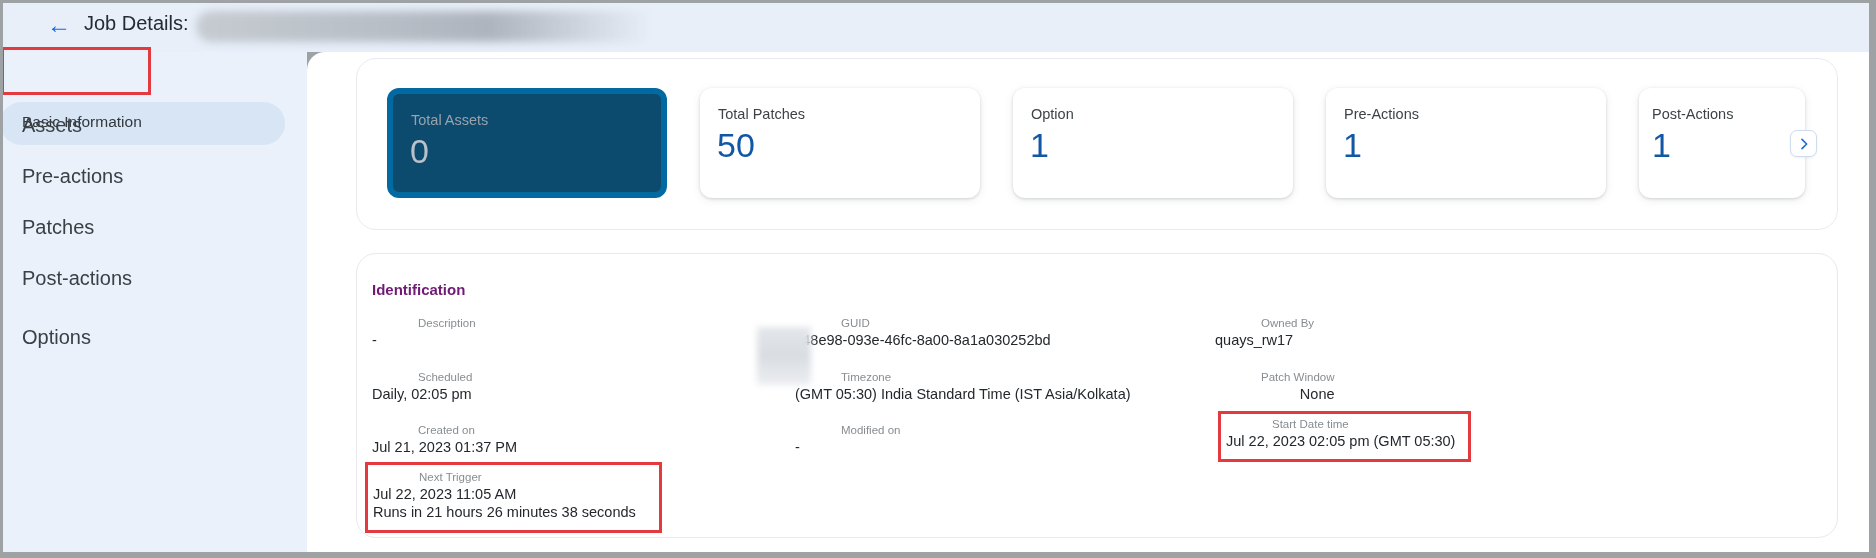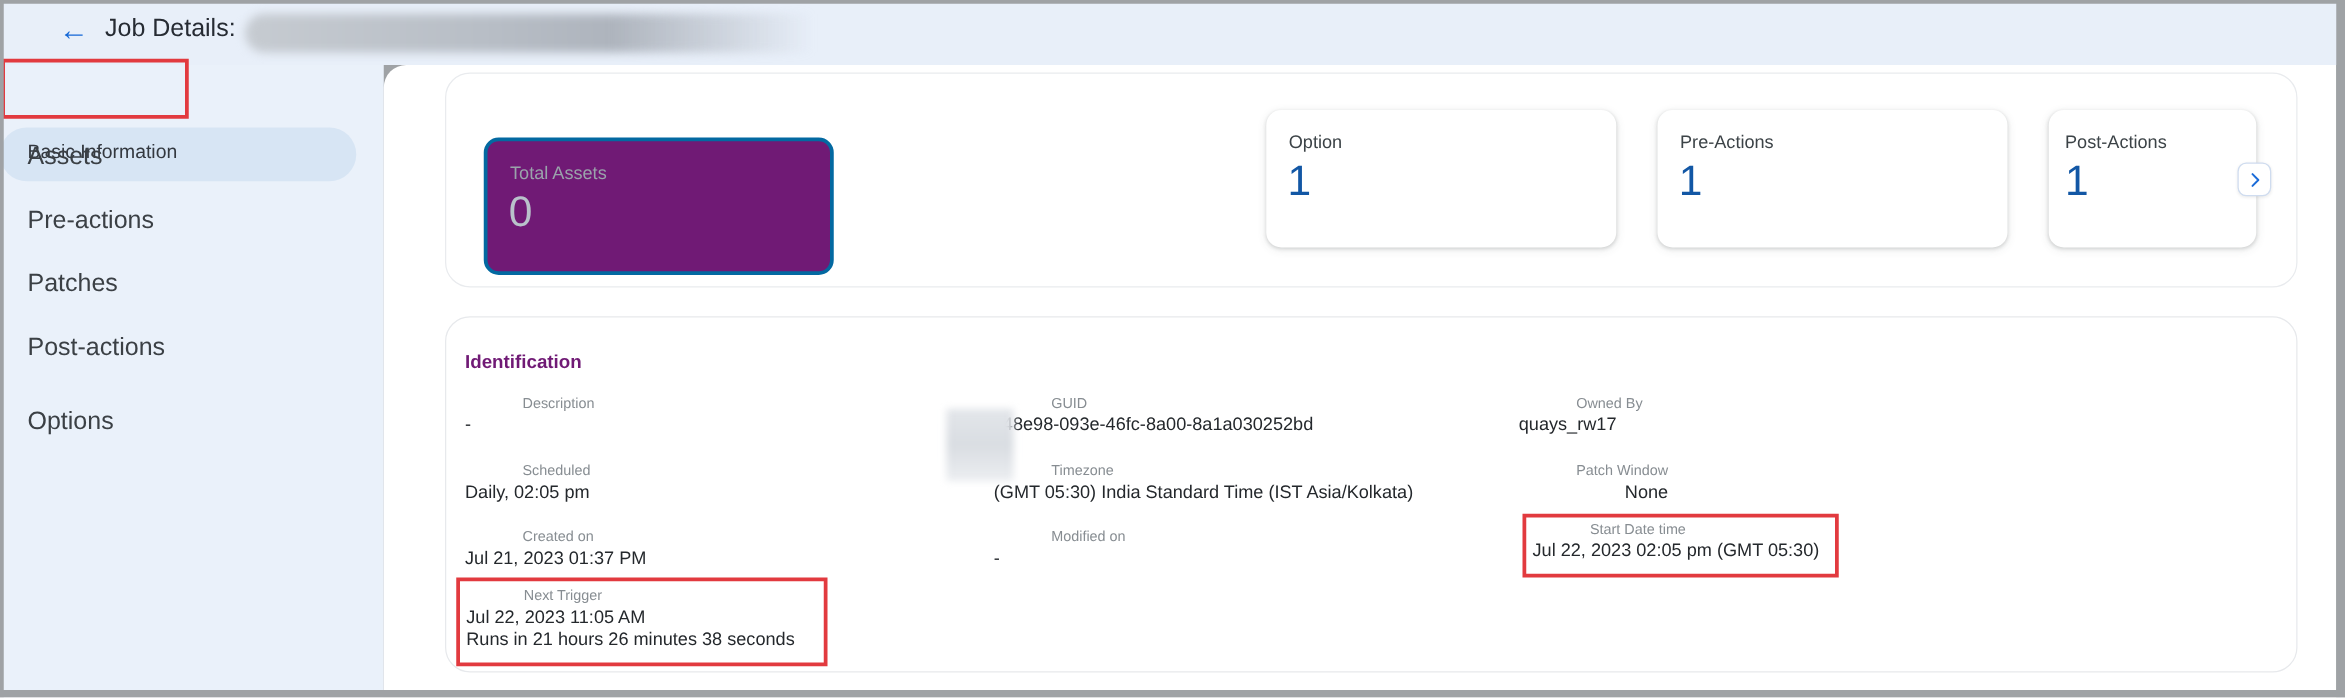--- a/index.html
+++ b/index.html
@@ -59,21 +59,21 @@
   .cards-wrap{
     position:absolute; left:356px; top:58px; width:1482px; height:172px;
     border:1px solid #e9ebee; border-radius:20px; background:#ffffff;
   }
   .stat-card{
     position:absolute; top:88px; width:280px; height:110px;
     background:#ffffff; border-radius:12px;
     box-shadow:0 1px 3px rgba(60,64,67,.18), 0 2px 8px rgba(60,64,67,.10);
   }
   .stat-card.disabled{
-    background:#701a75; border:3px solid #0369a1; box-shadow:none;margin-top:22px;
+    background:#0c4a6e; border:6px solid #0369a1; box-shadow:none;
   }
   .stat-label{
     position:absolute; left:18px; top:18px;
     font-size:14.5px; color:#3c4347;
   }
   .stat-card.disabled .stat-label{ color:#9aa3ab; }
   .stat-value{
     position:absolute; left:17px; top:38px;
     font-size:34px; font-weight:500; color:#1257a5;
   }
@@ -140,20 +140,24 @@
   </div>
 
   <div class="main-panel"></div>
 
   <div class="cards-wrap"></div>
 
   <div class="stat-card disabled" style="left:387px;">
     <div class="stat-label">Total Assets</div>
     <div class="stat-value">0</div>
   </div>
+  <div class="stat-card" style="left:700px;">
+    <div class="stat-label">Total Patches</div>
+    <div class="stat-value">50</div>
+  </div>
   <div class="stat-card" style="left:1013px;">
     <div class="stat-label">Option</div>
     <div class="stat-value">1</div>
   </div>
   <div class="stat-card" style="left:1326px;">
     <div class="stat-label">Pre-Actions</div>
     <div class="stat-value">1</div>
   </div>
   <div class="stat-card" style="left:1639px; width:166px;">
     <div class="stat-label" style="left:13px;">Post-Actions</div>

